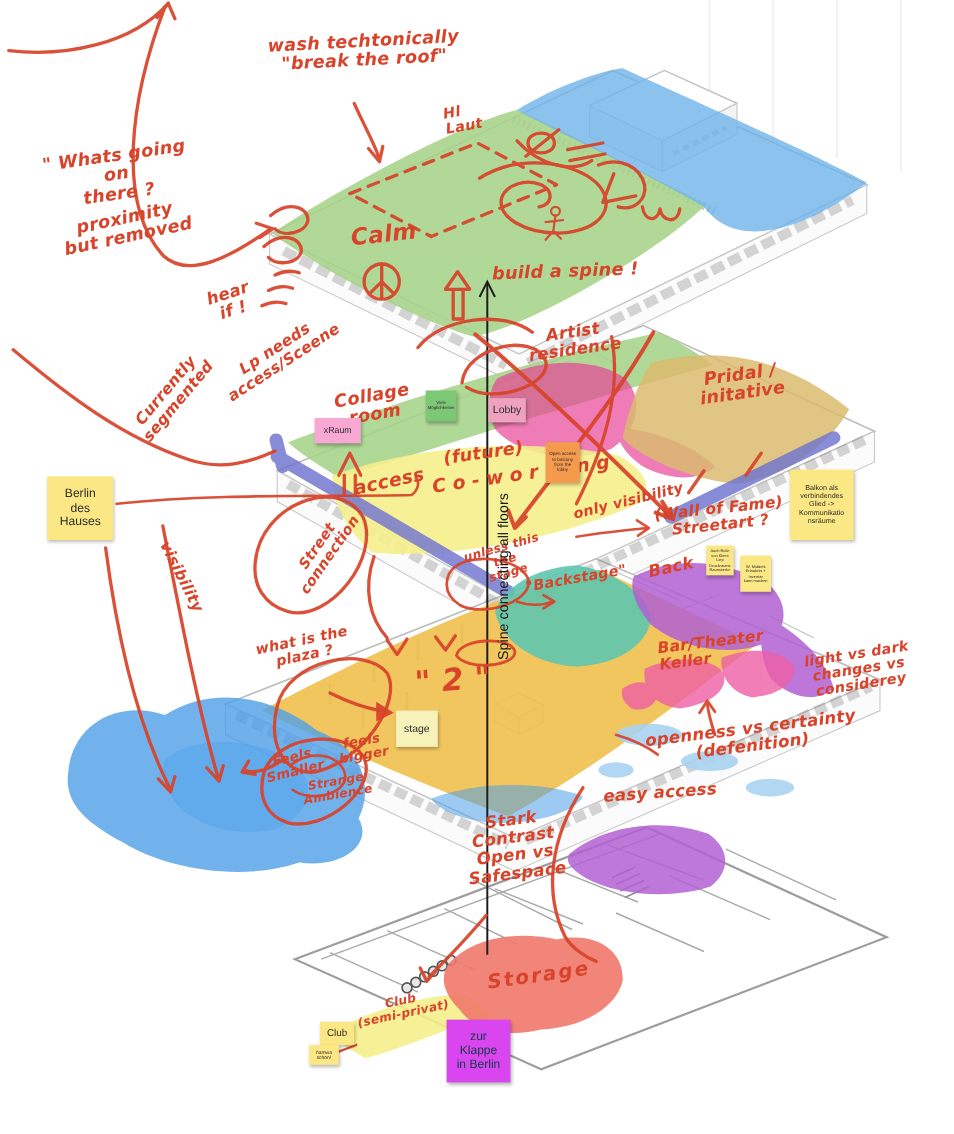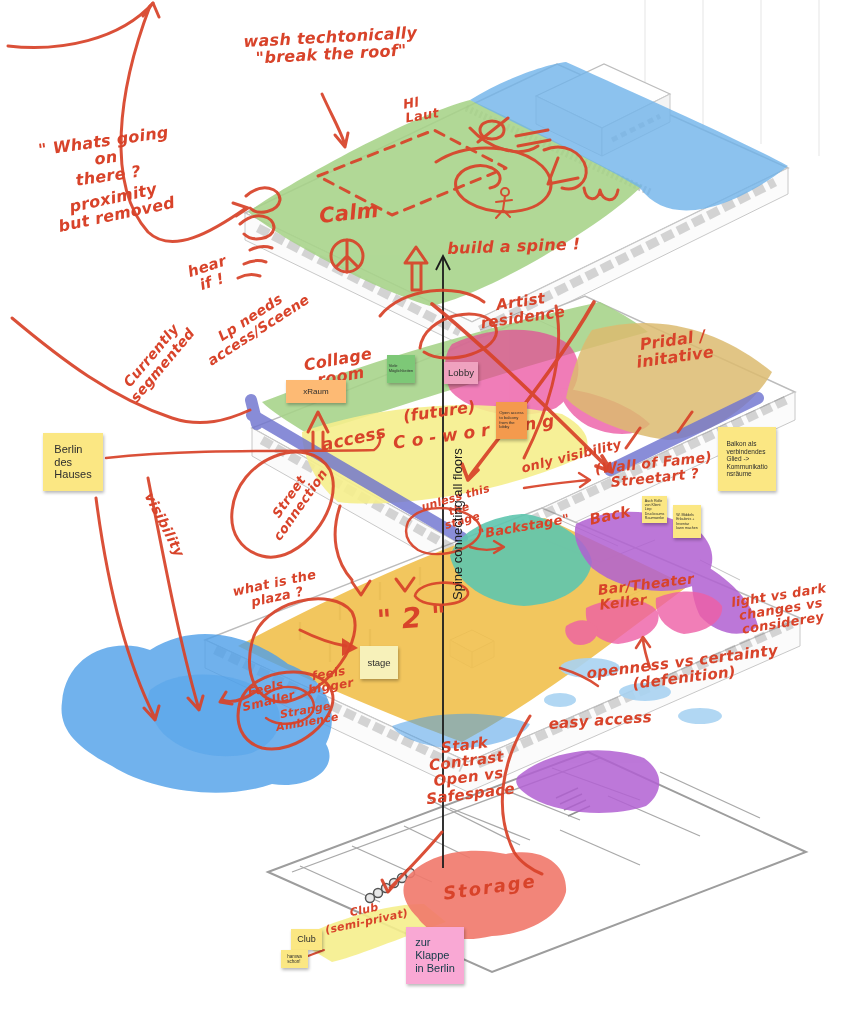--- a/index.html
+++ b/index.html
@@ -4,21 +4,21 @@
 <style>
   html,body{margin:0;padding:0;background:#fff;}
   .canvas{position:relative;width:867px;height:1031px;background:#ffffff;overflow:hidden;
           font-family:"Liberation Sans",sans-serif;}
   .canvas svg{position:absolute;left:0;top:0;}
   .hw{position:absolute;white-space:pre-line;font-family:"DejaVu Sans",sans-serif;
       font-style:italic;font-weight:bold;line-height:1.08;letter-spacing:.3px;
       transform-origin:left top;}
   .c{text-align:center;}
   .sticky{position:absolute;display:flex;align-items:center;justify-content:center;
-      white-space:pre-line;line-height:1.18;color:#2d2d2d;
+      text-align:center;white-space:pre-line;line-height:1.18;color:#2d2d2d;
       box-shadow:1px 2px 3px rgba(0,0,0,.28);font-family:"Liberation Sans",sans-serif;}
   .spine-label{position:absolute;left:450px;top:600px;width:192px;font-size:13px;
       transform:rotate(-90deg);transform-origin:left top;font-family:"Liberation Sans",sans-serif;}
 </style>
 </head>
 <body>
 
 <div class="canvas">
 
 <svg width="867" height="1031" viewBox="0 0 867 1031">
@@ -282,38 +282,38 @@
 <div class="spine-label" style="color: rgb(28, 28, 28);">Spine connecting all floors</div>
 
 <div class="sticky" style="left: 43px; top: 433px; width: 60px; height: 58px; font-size: 11px; background-color: rgb(251, 231, 131);">Berlin
 des
 Hauses</div>
 <div class="sticky" style="left: 718px; top: 427px; width: 58px; height: 64px; font-size: 6.5px; background-color: rgb(251, 231, 131);">Balkon als
 verbindendes
 Glied -&gt;
 Kommunikatio
 nsräume</div>
-<div class="sticky" style="left: 286px; top: 380px; width: 60px; height: 23px; font-size: 8px; background-color: #fdba74;">xRaum</div>
+<div class="sticky" style="left: 286px; top: 380px; width: 42px; height: 23px; font-size: 8px; background-color: #f9a8d4;">xRaum</div>
 <div class="sticky" style="left: 387px; top: 355px; width: 28px; height: 28px; font-size: 4px; background-color: rgb(125, 200, 119);">Viele
 Möglichkeiten</div>
 <div class="sticky" style="left: 444px; top: 362px; width: 34px; height: 22px; font-size: 9.5px; background-color: rgb(239, 162, 191);">Lobby</div>
 <div class="sticky" style="left: 496px; top: 402px; width: 31px; height: 37px; font-size: 4.2px; background-color: rgb(244, 154, 77);">Open access
 to balcony
 from the
 lobby</div>
 <div class="sticky" style="left: 642px; top: 496px; width: 25px; height: 27px; font-size: 3.6px; background-color: rgb(251, 231, 131);">Auch Rolle
 von Klient
 Liep
 Druckraums
 Raumwerke</div>
 <div class="sticky" style="left: 673px; top: 505px; width: 28px; height: 33px; font-size: 3.6px; background-color: rgb(251, 231, 131);">W. Middels
 Erlaubnis +
 Inventar
 kann machen</div>
 <div class="sticky" style="left: 360px; top: 646px; width: 38px; height: 33px; font-size: 9.5px; background-color: rgb(247, 241, 186);">stage</div>
 <div class="sticky" style="left: 291px; top: 929px; width: 31px; height: 21px; font-size: 9px; background-color: rgb(251, 231, 131);">Club</div>
 <div class="sticky" style="left: 281px; top: 950px; width: 27px; height: 18px; font-size: 4.5px; background-color: rgb(251, 231, 131);">hamwa
 schon!</div>
-<div class="sticky" style="left: 406px; top: 927px; width: 58px; height: 57px; font-size: 11px; color: rgb(18, 58, 71); background-color: #f9a8d4;">zur
+<div class="sticky" style="left: 406px; top: 927px; width: 58px; height: 57px; font-size: 11px; color: rgb(18, 58, 71); background-color: #d946ef;">zur
 Klappe
 in Berlin</div>
 
 </div>
 
 </body></html>

